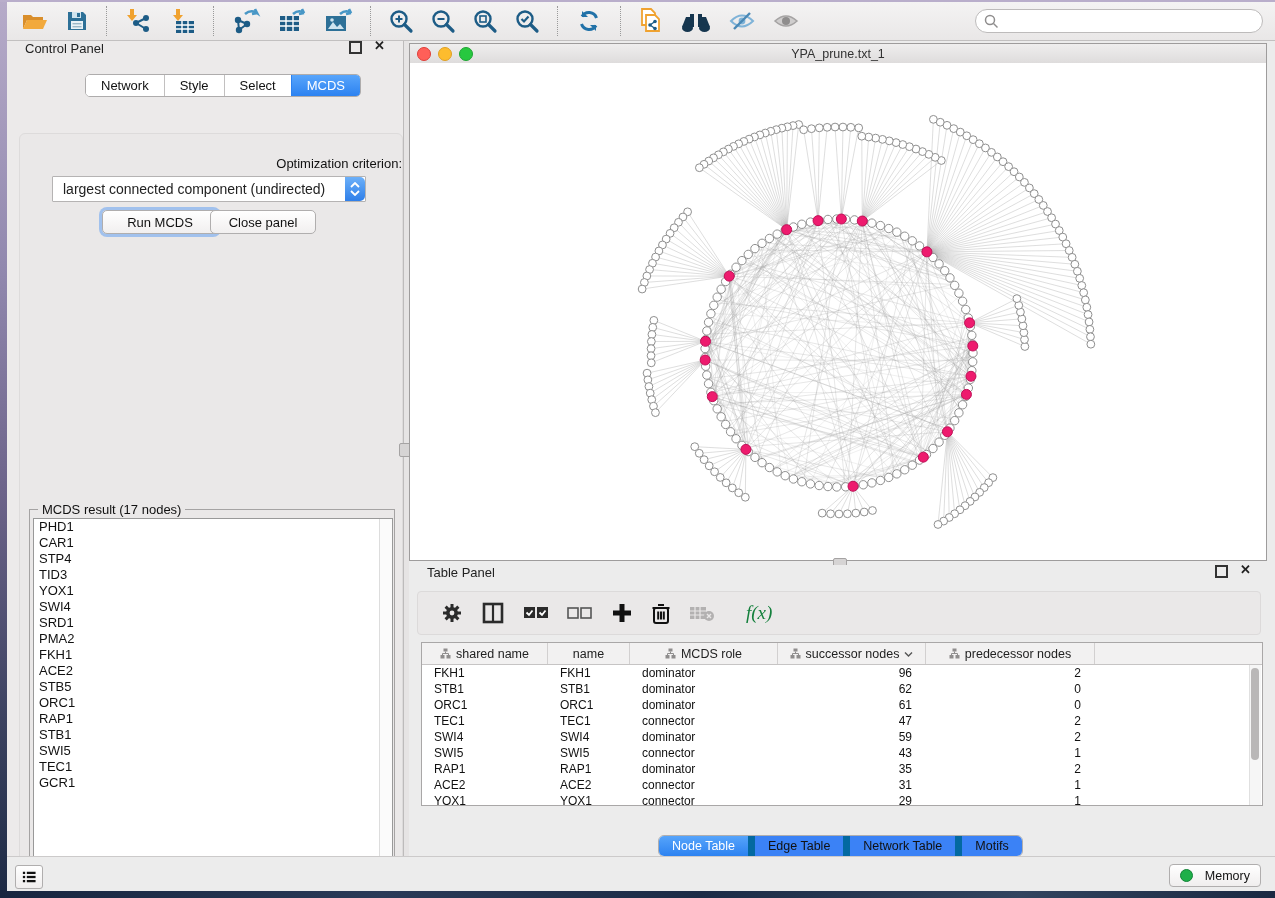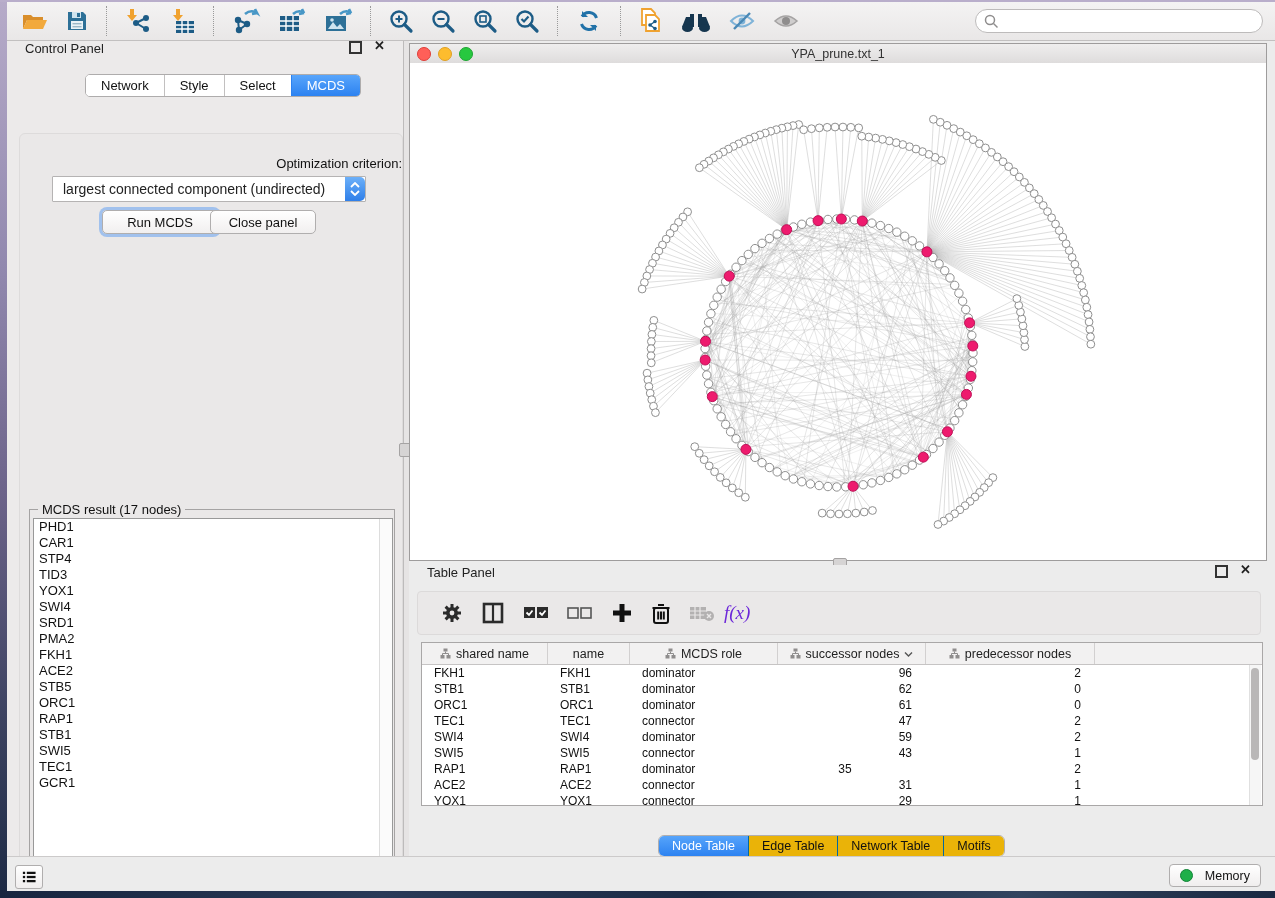--- a/index.html
+++ b/index.html
@@ -60,33 +60,33 @@
   #net-titlebar{height:19px;background:linear-gradient(#efeeee,#dedcdc);border-bottom:1px solid #b8b6b6;
      display:flex;align-items:center;position:relative;}
   .tl{width:12px;height:12px;border-radius:50%;margin-left:7px;}
   #net-title{position:absolute;left:0;right:0;text-align:center;font-size:12.5px;color:#333;}
   #graph-wrap{position:absolute;left:0;top:19px;width:856px;height:497px;background:#fff;}
   
   #table-panel{left:409px;top:565px;width:860px;height:291px;background:#ececec;}
   #tp-toolbar{position:absolute;left:8px;top:26px;width:844px;height:44px;background:#eae8e8;
      border:1px solid #dcdada;border-radius:4px;display:flex;align-items:center;padding-left:14px;box-sizing:border-box;}
   .tp-ic{background:none;border:none;margin:0 9px;padding:0;display:flex;align-items:center;}
-  #fx-label{font-size:19px;font-style:italic;color:#6d28d9;font-family:"Liberation Serif",serif;margin-left:0;}
+  #fx-label{font-size:19px;font-style:italic;color:#15803d;font-family:"Liberation Serif",serif;margin-left:22px;}
   #table-wrap{position:absolute;left:12px;top:77px;width:842px;height:164px;background:#fff;
      border:1px solid #a9a7a7;box-sizing:border-box;overflow:hidden;}
   #thead{display:flex;height:21px;background:#f2f1f1;border-bottom:1px solid #c6c4c4;font-size:12.5px;color:#222;}
   .th{display:flex;align-items:center;justify-content:center;gap:5px;border-right:1px solid #d2d0d0;box-sizing:border-box;}
   .trow{display:flex;height:16px;font-size:12px;color:#111;background:#fff;}
   .td{box-sizing:border-box;padding:1px 0 0 12px;white-space:nowrap;overflow:hidden;}
   .td.num{text-align:right;padding:1px 14px 0 0;}
   #tbl-scroll{position:absolute;right:1px;top:22px;width:11px;height:166px;background:#f6f6f6;border-left:1px solid #e0e0e0;}
   #tbl-thumb{position:absolute;left:1px;top:3px;width:8px;height:92px;background:#b9b7b7;border-radius:4px;}
   #tp-tabs{position:absolute;left:249px;top:270px;height:20px;display:flex;border:1px solid #b0aeae;
      border-radius:6px;overflow:hidden;background:#fff;font-size:12.5px;}
-  .tab2{padding:0 13px;line-height:20px;background:#eab308;border-left:1px solid #0369a1;color:#111;}
+  .tab2{padding:0 13px;line-height:20px;background:#3b82f6;border-left:7px solid #0369a1;color:#111;}
   .tab2:first-child{border-left:none;}
   .tab2.active{background:linear-gradient(#56a4fb,#2c82f1);color:#fff;}
   
   #status-bar{left:7px;top:856px;width:1268px;height:34px;background:#ececec;border-top:1px solid #cccaca;}
   #list-btn{position:absolute;left:8px;top:8px;width:28px;height:24px;background:linear-gradient(#fff,#f0eeee);
      border:1px solid #b0aeae;border-radius:3px;display:flex;align-items:center;justify-content:center;}
   #memory-btn{position:absolute;right:14px;top:7px;height:23px;background:linear-gradient(#fff,#f0eeee);
      border:1px solid #b0aeae;border-radius:4px;display:flex;align-items:center;gap:12px;padding:0 10px;font-size:12.5px;color:#111;}
   #mem-dot{width:11px;height:11px;border-radius:50%;background:#1faf4a;border:1px solid #128437;}
 </style>
@@ -1141,21 +1141,21 @@
           <div class="td" style="width: 126px;">SWI5</div>
           <div class="td" style="width: 82px;">SWI5</div>
           <div class="td" style="width: 148px;">connector</div>
           <div class="td num" style="width: 148px;">43</div>
           <div class="td num" style="width: 169px;">1</div>
         </div>
         <div class="trow">
           <div class="td" style="width: 126px;">RAP1</div>
           <div class="td" style="width: 82px;">RAP1</div>
           <div class="td" style="width: 148px;">dominator</div>
-          <div class="td num" style="width: 148px; text-align: center;">35</div>
+          <div class="td num" style="width: 148px;">35</div>
           <div class="td num" style="width: 169px;">2</div>
         </div>
         <div class="trow">
           <div class="td" style="width: 126px;">ACE2</div>
           <div class="td" style="width: 82px;">ACE2</div>
           <div class="td" style="width: 148px;">connector</div>
           <div class="td num" style="width: 148px;">31</div>
           <div class="td num" style="width: 169px;">1</div>
         </div>
         <div class="trow">

